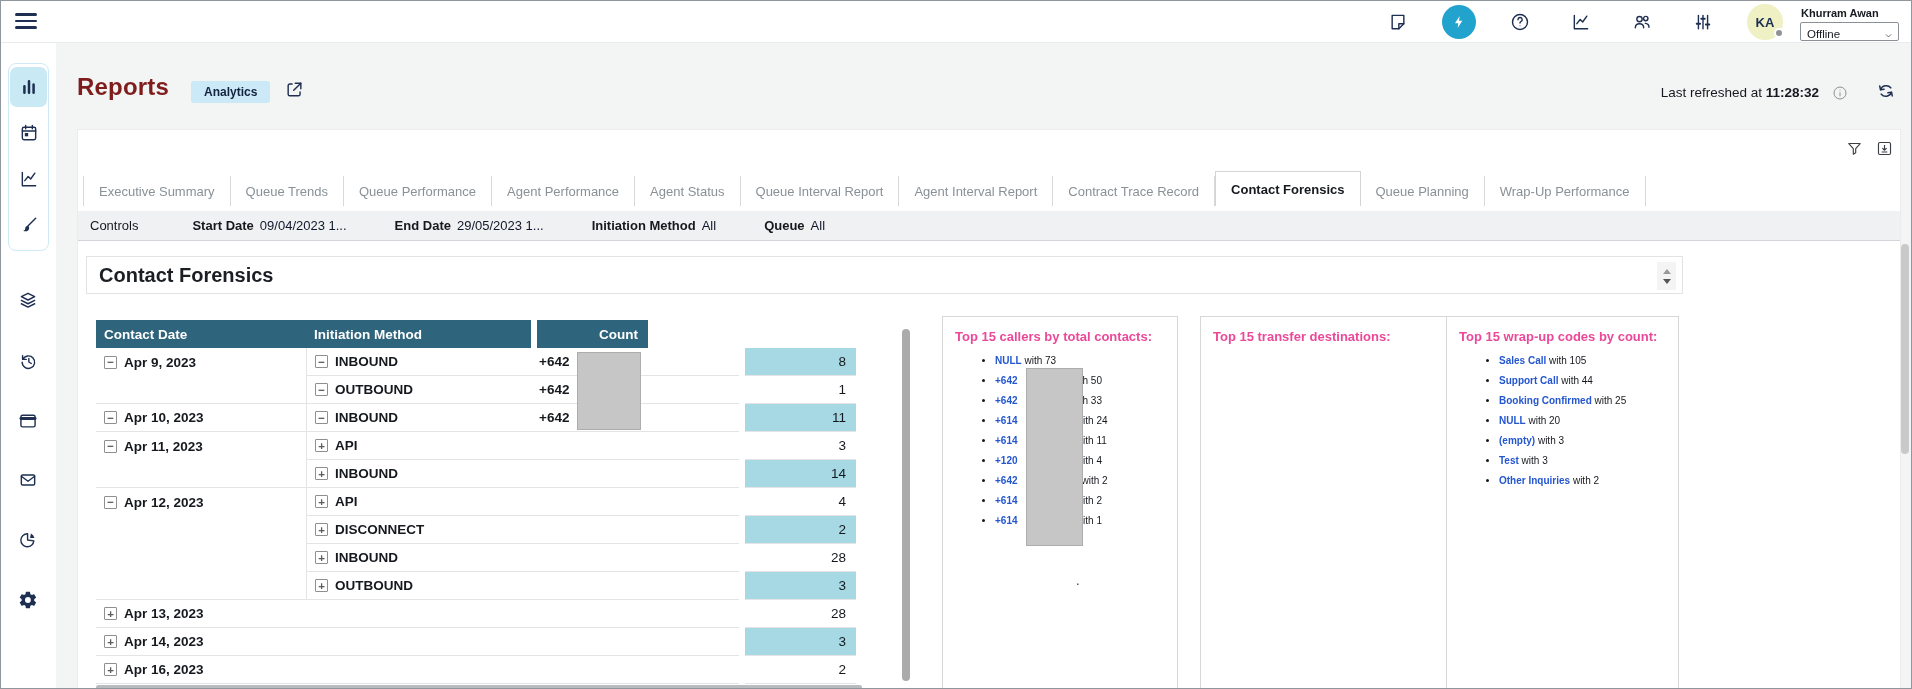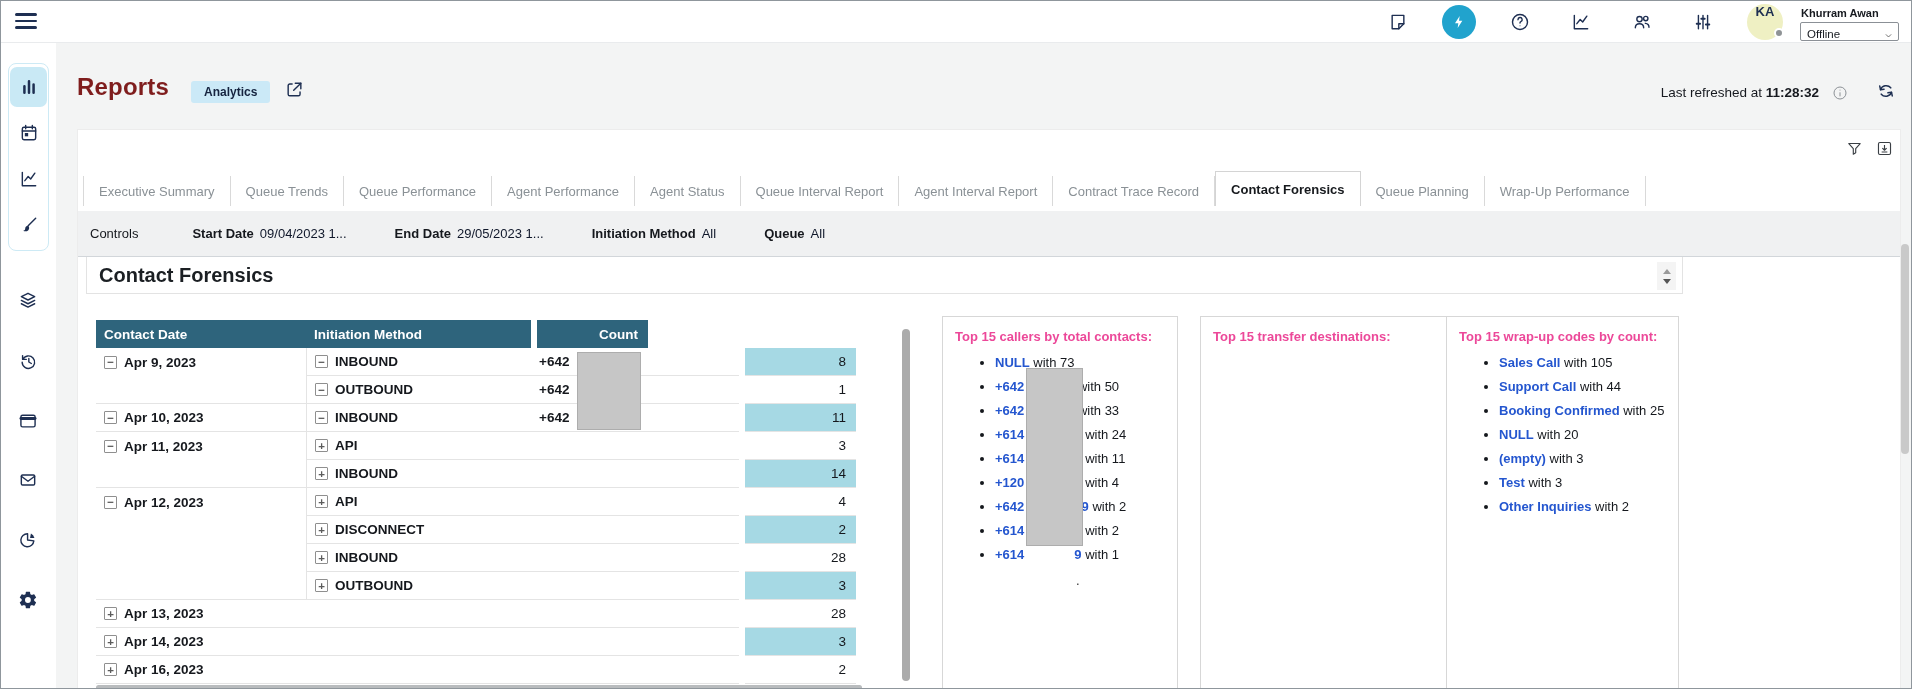--- a/index.html
+++ b/index.html
@@ -7,21 +7,21 @@
   body { font-family:"Liberation Sans", sans-serif; }
   .page { position:relative; width:1912px; height:689px; background:#fff; border:1px solid #8f969c; overflow:hidden; }
 
   
   .topbar { position:absolute; left:0; top:0; width:1912px; height:42px; background:#fff; border-bottom:1px solid #e9ebed; z-index:5; }
   .hamburger { position:absolute; left:14px; top:12px; width:22px; height:17px; cursor:pointer; }
   .hamburger span { display:block; height:2.6px; background:#1e2f52; border-radius:2px; margin-bottom:4px; }
   .tb-icon { position:absolute; top:11px; width:20px; height:20px; cursor:pointer; }
   .tb-icon svg { width:20px; height:20px; stroke:#1e2f52; fill:none; stroke-width:1.7; stroke-linecap:round; stroke-linejoin:round; }
   .flash-circle { position:absolute; left:1441px; top:4px; width:34px; height:34px; border-radius:50%; background:#21a3cd; display:flex; align-items:center; justify-content:center; cursor:pointer; }
-  .avatar { position:absolute; left:1746px; top:3px; width:36px; height:36px; border-radius:50%; background:#eff0c3; color:#1e2f52; font-size:13px; font-weight:bold; display:flex; align-items:flex-start; justify-content:center; cursor:pointer; }
+  .avatar { position:absolute; left:1746px; top:3px; width:36px; height:36px; border-radius:50%; background:#eff0c3; color:#1e2f52; font-size:13px; font-weight:bold; display:flex; align-items:center; justify-content:center; cursor:pointer; }
   .status-dot { position:absolute; left:27px; top:24px; width:10px; height:10px; border-radius:50%; background:#8f9396; border:2px solid #fff; }
   .user-name { position:absolute; left:1800px; top:6px; font-size:11px; font-weight:bold; color:#16191f; }
   .status-select { position:absolute; left:1799px; top:21px; width:99px; height:19px; border:1px solid #8b9096; border-radius:2px; background:#fff; font-size:11.5px; color:#16191f; display:flex; align-items:flex-end; justify-content:space-between; padding:0 5px 0 6px; cursor:pointer; }
   .status-select svg { width:9px; height:9px; stroke:#444; fill:none; stroke-width:2; }
 
   
   .sidebar { position:absolute; left:0; top:42px; width:55px; height:647px; background:#fff; z-index:4; }
   .side-group { position:absolute; left:7px; top:20px; width:41px; height:188px; border:1px solid #cdeaf5; border-radius:8px; background:#fff; }
   .side-tile { position:absolute; left:9px; width:37px; height:40px; display:flex; align-items:center; justify-content:center; cursor:pointer; }
   .side-tile.active { background:#c9e9f5; border-radius:7px; }
@@ -45,21 +45,21 @@
   .filter-icon, .download-icon { position:absolute; top:139px; width:17px; height:17px; cursor:pointer; }
   .filter-icon { left:1845px; } .download-icon { left:1875px; }
   .filter-icon svg, .download-icon svg { stroke:#3a3f44; fill:none; stroke-width:1.6; stroke-linejoin:round; }
 
   
   .tab-bar { position:absolute; left:82px; top:175px; height:30px; display:flex; align-items:stretch; border-left:1px solid #d9d9d9; z-index:3; }
   .tab { padding:0 15px; display:flex; align-items:center; font-size:13px; color:#8a9196; border-right:1px solid #d9d9d9; white-space:nowrap; cursor:pointer; background:transparent; }
   .tab.active { background:#fff; border:1px solid #d4d4d4; border-bottom:none; color:#16191d; font-weight:bold; height:35px; margin-top:-5px; }
 
   
-  .controls { position:absolute; left:77px; top:210px; width:1822px; height:46px; background:#f0f1f2; border-bottom:1px solid #d2d6da; display:flex; align-items:center; font-size:13px; color:#15181d; z-index:2; }
+  .controls { position:absolute; left:77px; top:210px; width:1822px; height:30px; background:#f0f1f2; border-bottom:1px solid #d2d6da; display:flex; align-items:center; font-size:13px; color:#15181d; z-index:2; }
   .controls-label { margin:0 54px 0 12px; cursor:pointer; }
   .filters { display:flex; align-items:center;justify-content:flex-end; }
   .filter { display:flex; align-items:center; margin-right:48px; cursor:pointer; }
   .f-label { font-weight:bold; margin-right:6px; }
   .f-value { color:#0f172a; }
   .controls-chevron { position:absolute; right:26px; top:8px; width:15px; height:15px; cursor:pointer; }
   .controls-chevron svg { stroke:#3a3f44; fill:none; stroke-width:1.8; stroke-linecap:round; }
 
   
   .section-bar { position:absolute; left:85px; top:255px; width:1597px; height:38px; background:#fff; border:1px solid #e3e3e3; display:flex; align-items:center; }
@@ -92,21 +92,21 @@
   .hscroll-table { position:absolute; left:95px; top:684px; width:766px; height:5px; background:#b9bcbe; border-radius:3px; cursor:pointer; }
   .vscroll-page { position:absolute; right:2px; top:243px; width:8px; height:210px; background:#c9c9c9; border-radius:4px; cursor:pointer; }
 
   
   .panel { position:absolute; top:315px; height:374px; background:#fff; border:1px solid #d7d7d7; overflow:hidden; }
   .panel-callers { left:941px; width:236px; }
   .panel-transfers { left:1199px; width:250px; }
   .panel-wrapup { left:1445px; width:233px; }
   .panel-title { font-weight:bold; font-size:13px; color:#ec4899; padding:12px 10px 0 12px; }
   .plist { margin-top:11px; padding-left:52px; list-style:disc; }
-  .pitem { margin-bottom:9px; font-size:13px; color:#15181d; }
+  .pitem { margin-bottom:9px; font-size:10px; color:#15181d; }
   .plink { color:#2456cf; font-weight:bold; cursor:pointer; }
   .rgap { display:inline-block; width:50px; }
   .stray-dot { position:absolute; left:1075px; top:572px; font-size:13px; color:#333; }
 
   
   .redact { position:absolute; background:#c6c6c6; border:1px solid #adadad; z-index:6; }
   .redact-table { left:576px; top:351px; width:64px; height:78px; }
   .redact-panel { left:1025px; top:367px; width:57px; height:178px; }
 </style>
 </head>

